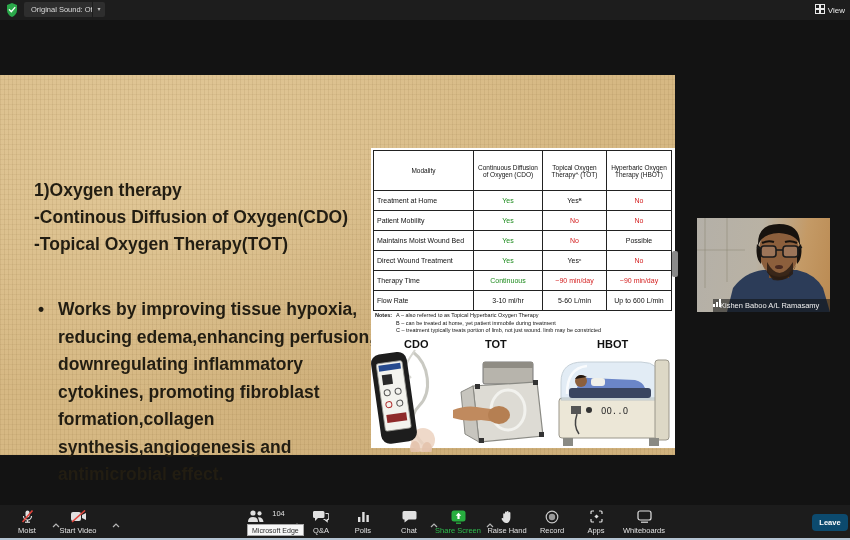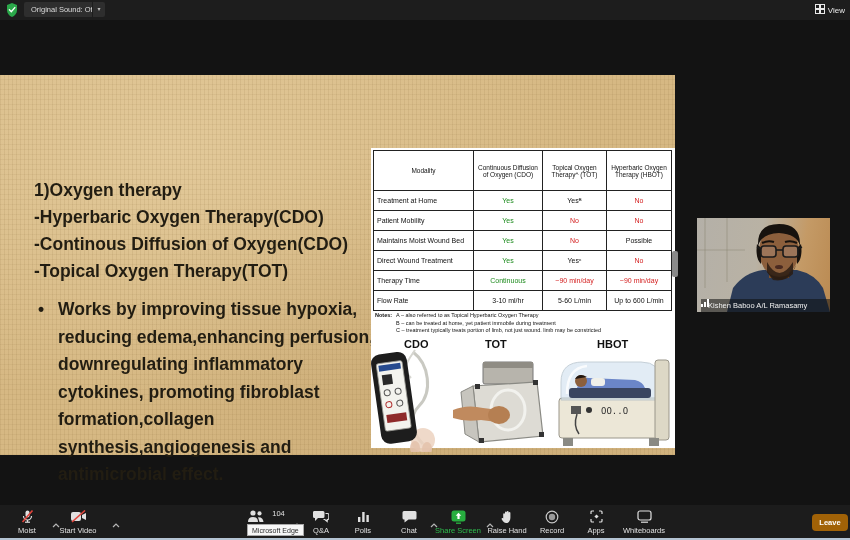--- a/index.html
+++ b/index.html
@@ -53,35 +53,35 @@
   .notes-lines div { line-height:7.5px; }
 
   .fig-label { position:absolute; top:190px; font-size:11px; font-weight:700; color:#111; }
   .fig-label.cdo { left:33px; } .fig-label.tot { left:114px; } .fig-label.hbot { left:226px; }
   .fig { position:absolute; }
 
   
   .video-tile { position:absolute; left:697px; top:218px; width:133px; height:94px; overflow:hidden;
     background:linear-gradient(100deg,#b4b0a8 0%, #b9b2a4 45%, #c49a66 75%, #ba8a52 100%); }
   .video-tile svg { position:absolute; left:0; top:0; }
-  .name-bar { position:absolute; left:4px; bottom:0; height:13px; width:100%;
+  .name-bar { position:absolute; left:16px; bottom:0; height:13px; width:100%;
     background:rgba(15,15,15,0.55); display:flex; align-items:center; gap:3px; padding-left:4px; }
   .name-bar .nm { color:#efefef; font-size:7.5px; }
   .panel-handle { position:absolute; left:672px; top:251px; width:6px; height:26px; background:#8a8a8a;
     border-radius:2px; }
 
   
   .bottombar { position:absolute; left:0; top:505px; width:850px; height:35px; background:#1c1c1c; }
   .tb-item { position:absolute; top:3px; text-align:center; color:#e0e0e0; cursor:default; }
   .tb-item .ic { height:17px; display:flex; align-items:center; justify-content:center; }
   .tb-item .lb { font-size:7.5px; margin-top:1px; white-space:nowrap; }
   .tb-item .lb.green { color:#2ebd4e; }
   .chev { position:absolute; top:9px; }
   .pcount { font-size:7.5px; color:#e0e0e0; position:relative; top:-3px; margin-left:8px; }
-  .leave-btn { position:absolute; left:812px; top:9px; width:36px; height:17px; background:#a16207;
+  .leave-btn { position:absolute; left:812px; top:9px; width:36px; height:17px; background:#0c4a6e;
     border-radius:4px; color:#fff; font-size:7.5px; font-weight:700; text-align:center;
     line-height:17px; }
   .tooltip { position:absolute; left:247px; top:524px; background:#f7f7f7; border:1px solid #a9a9a9;
     color:#2b2b2b; font-size:7px; padding:1.5px 4px; white-space:nowrap; z-index:5; }
   .bottom-edge { position:absolute; left:0; bottom:0; width:850px; height:2px; background:#b3c3d2; }
 </style>
 </head>
 <body>
 
 <div class="topbar">
@@ -102,21 +102,20 @@
         <rect x="5.5" y="5.5" width="4" height="4" fill="none" stroke="#e8e8e8" stroke-width="1"></rect>
       </svg>
     </span>
     <span>View</span>
   </div>
 </div>
 
 <div class="slide">
   <div class="slide-list" id="slide-list">
       <div>1)Oxygen therapy</div>
-      <div>-Hyperbaric Oxygen Therapy(CDO)</div>
       <div>-Continous Diffusion of Oxygen(CDO)</div>
       <div>-Topical Oxygen Therapy(TOT)</div>
     </div>
   <div class="bullet-row">
     <span class="bullet-dot">•</span>
     <span class="bullet-text">Works by improving tissue hypoxia, reducing edema,enhancing perfusion, downregulating inflammatory cytokines, promoting fibroblast formation,collagen synthesis,angiogenesis and antimicrobial effect.</span>
   </div>
 
   <div class="white-block">
     <table class="cmp">

